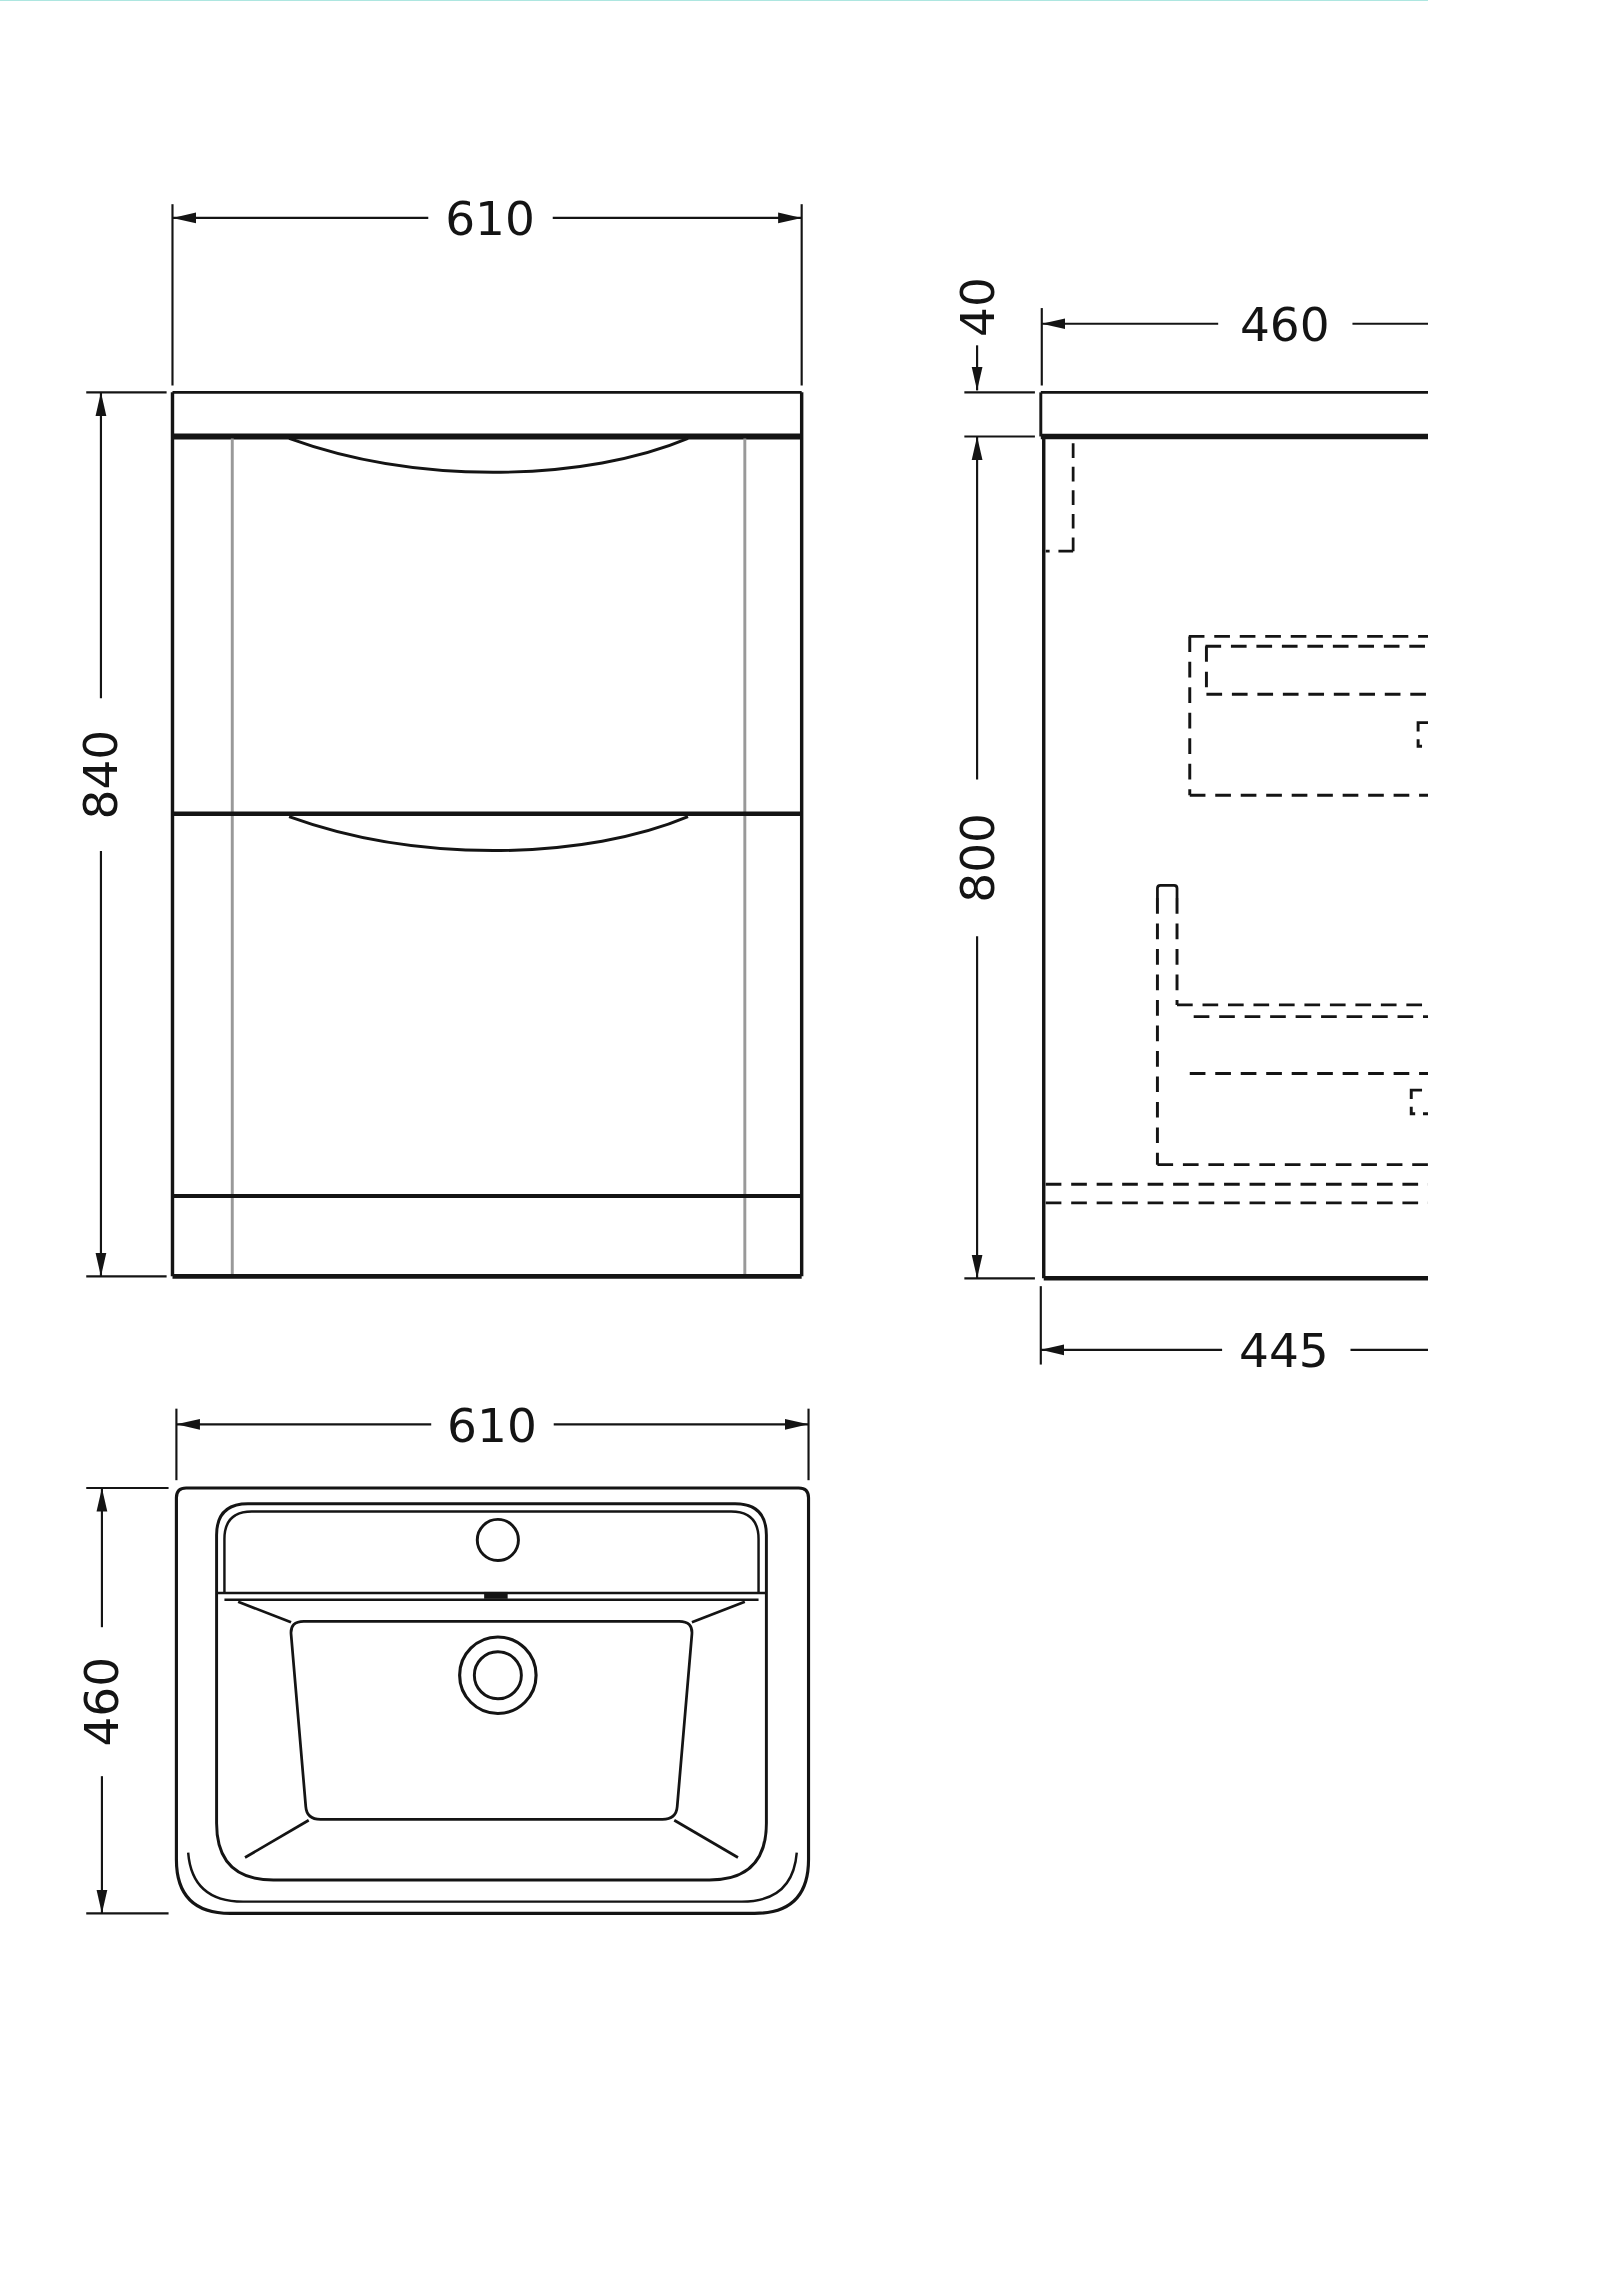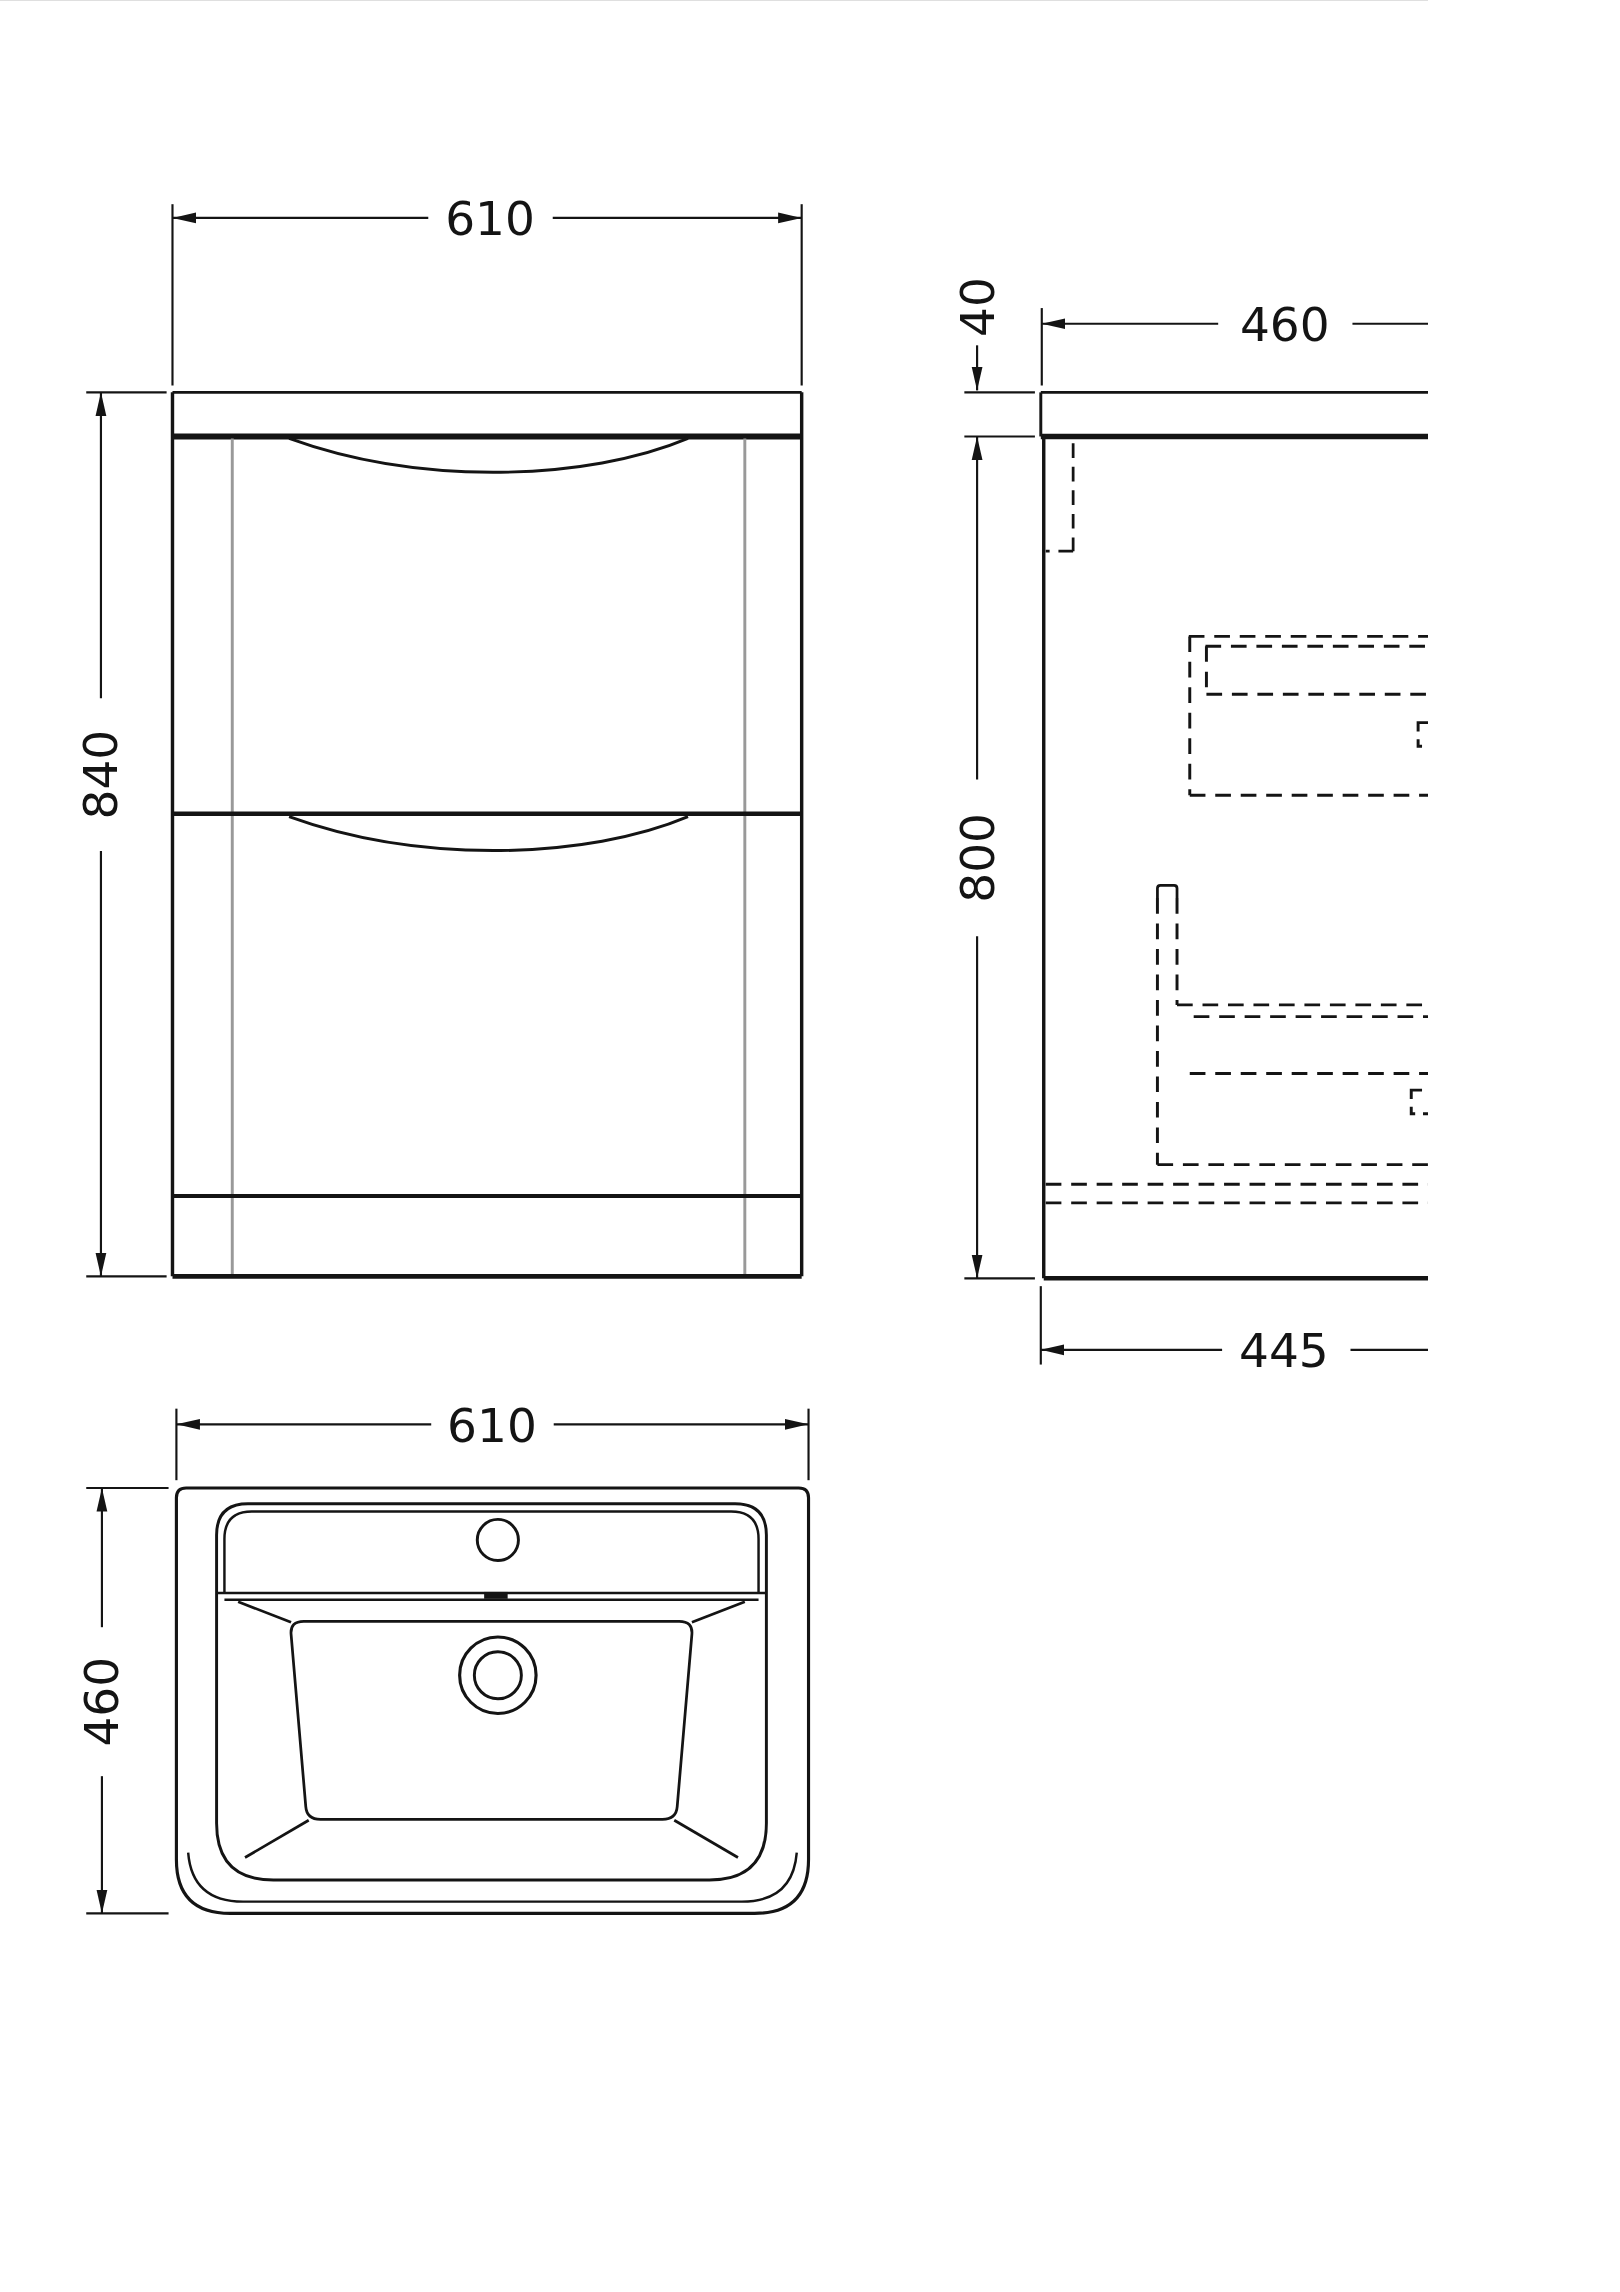--- a/index.html
+++ b/index.html
@@ -1,16 +1,16 @@
 <!DOCTYPE html>
 <html><head>
 <meta charset="utf-8">
 <style>
   html,body{margin:0;padding:0;background:#ffffff;}
-  .canvas{position:relative;width:1428px;height:2293px;background:#a3a3a3;overflow:hidden;}
+  .canvas{position:relative;width:1428px;height:2293px;background:#14b8a6;overflow:hidden;}
   svg{display:block;}
   text{font-family:"DejaVu Sans","Liberation Sans",sans-serif;fill:#141414;}
   .dimtxt{font-size:48px;}
 </style>
 </head>
 <body>
 
 <div class="canvas">
 <svg width="1620" height="2293" viewBox="0 0 1653 2339">
   <defs>

